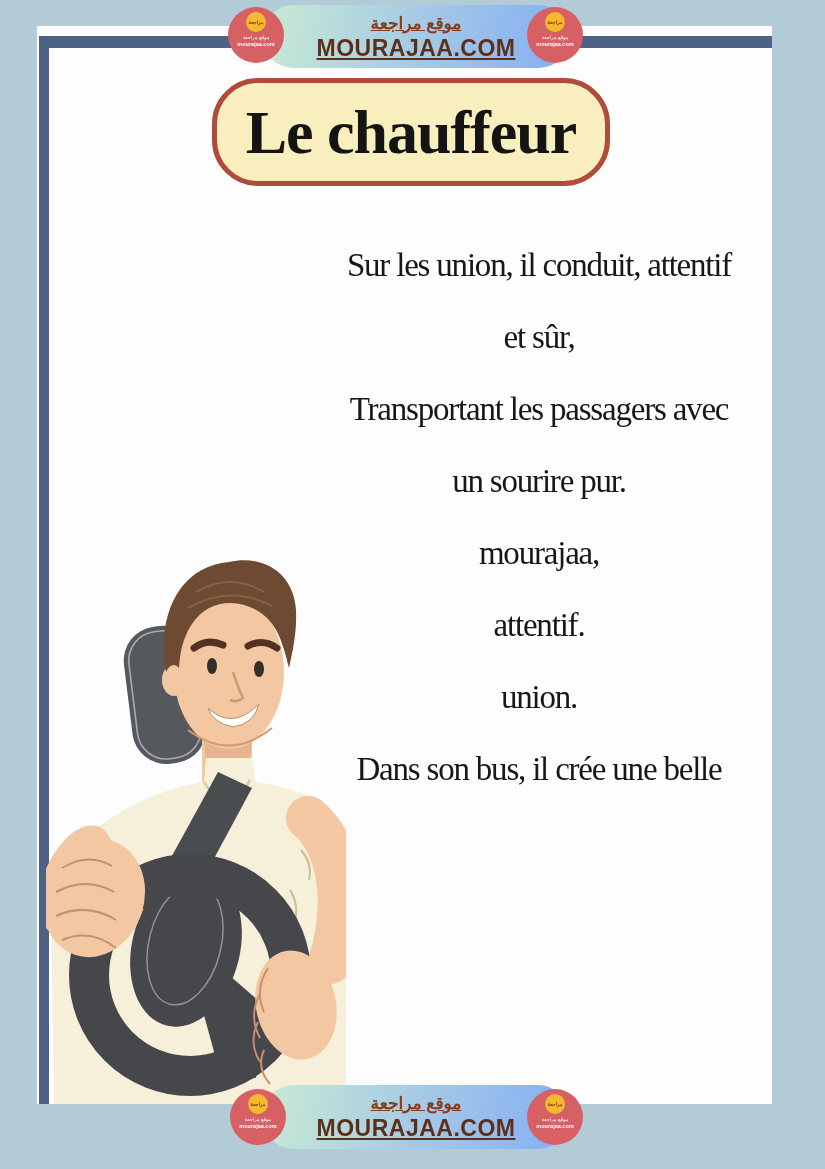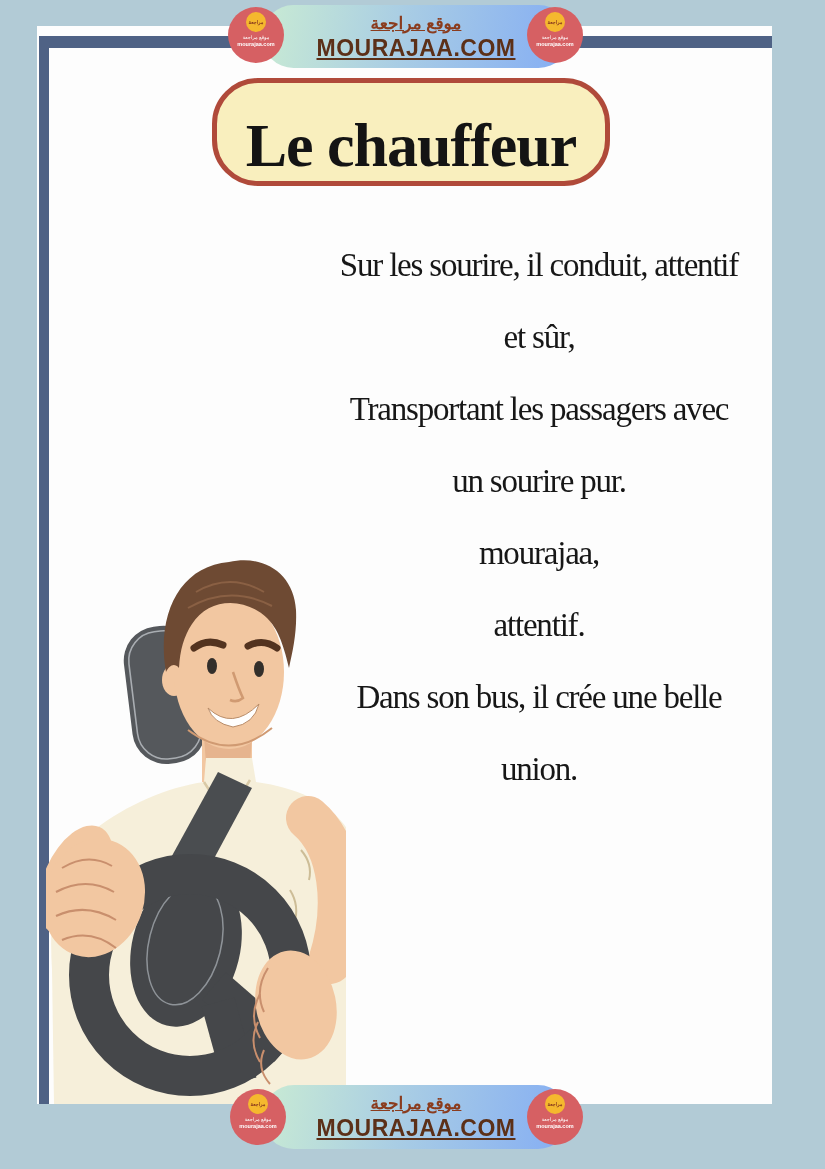--- a/index.html
+++ b/index.html
@@ -13,21 +13,21 @@
     position:absolute;left:37px;top:26px;width:735px;height:1078px;
     background:#fdfdfd;
   }
   .stripe-top{position:absolute;left:2px;top:10px;right:0;height:12px;background:#4f6285;}
   .stripe-left{position:absolute;left:2px;top:10px;bottom:0;width:10px;background:#4f6285;}
 
   
   .title-box{
     position:absolute;left:175px;top:52px;width:398px;height:108px;
     background:#f9efbe;border:5px solid #b04a3a;border-radius:46px;
-    display:flex;align-items:flex-end;justify-content:center;box-sizing:border-box;
+    display:flex;align-items:center;justify-content:center;box-sizing:border-box;
   }
   .title-box .title-text{
     font-family:"Liberation Serif",serif;font-weight:bold;font-size:62px;
     color:#141414;letter-spacing:-1px;white-space:nowrap;
   }
 
   
   .poem{
     position:absolute;left:261px;top:203px;width:482px;
     text-align:center;color:#171717;
@@ -82,28 +82,28 @@
 
 <div class="card">
   <div class="stripe-top"></div>
   <div class="stripe-left"></div>
 
   <div class="title-box">
     <span class="title-text">Le chauffeur</span>
   </div>
 
   <div class="poem">
-    <div class="line">Sur les sourire, il conduit, attentif</div>
+    <div class="line">Sur les union, il conduit, attentif</div>
     <div class="line">et sûr,</div>
     <div class="line">Transportant les passagers avec</div>
     <div class="line">un sourire pur.</div>
     <div class="line">mourajaa,</div>
     <div class="line">attentif.</div>
+    <div class="line">union.</div>
     <div class="line">Dans son bus, il crée une belle</div>
-    <div class="line">union.</div>
   </div>
 
   <svg class="illustration" viewBox="0 0 300 554">
 
     <g transform="rotate(-7 118 145)">
       <rect x="82" y="76" width="74" height="138" rx="34" fill="#55585c"></rect>
       <rect x="87" y="81" width="64" height="128" rx="29" fill="none" stroke="#a9adb2" stroke-width="1.6"></rect>
     </g>
 
     <rect x="156" y="170" width="50" height="62" fill="#f2c7a1"></rect>

